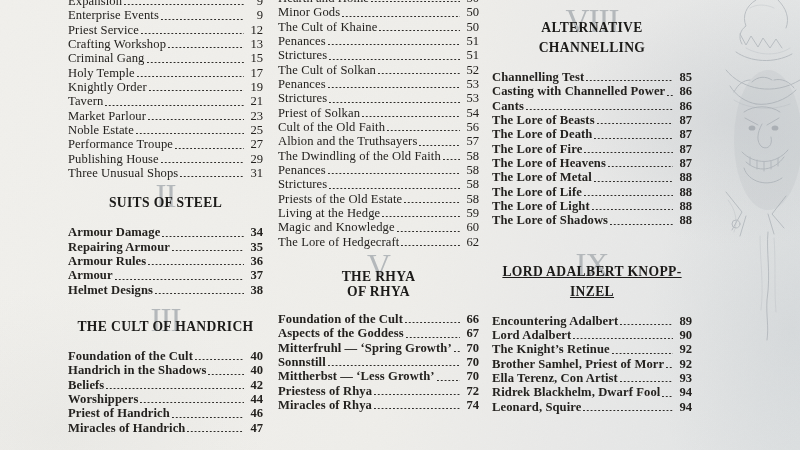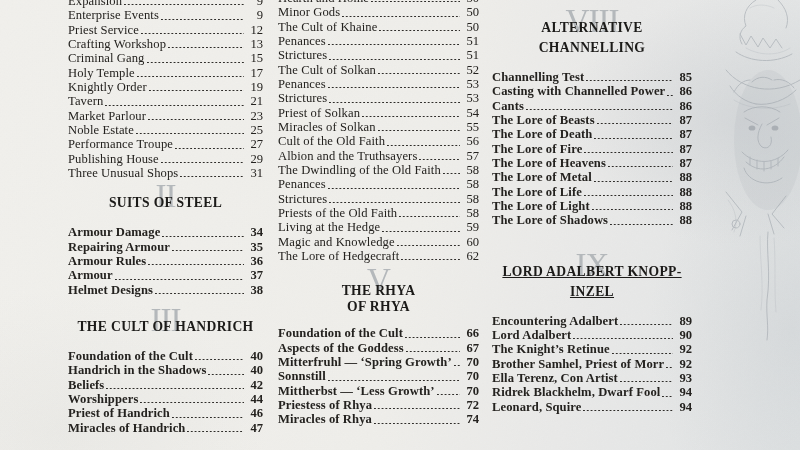--- a/index.html
+++ b/index.html
@@ -273,25 +273,20 @@
         <span class="lbl">Strictures</span>
         <span class="leader"></span>
         <span class="pg">53</span>
       </div>
       <div class="row">
         <span class="lbl">Priest of Solkan</span>
         <span class="leader"></span>
         <span class="pg">54</span>
       </div>
       <div class="row">
-        <span class="lbl">Miracles of Solkan</span>
-        <span class="leader"></span>
-        <span class="pg">55</span>
-      </div>
-      <div class="row">
         <span class="lbl">Cult of the Old Faith</span>
         <span class="leader"></span>
         <span class="pg">56</span>
       </div>
       <div class="row">
         <span class="lbl">Albion and the Truthsayers</span>
         <span class="leader"></span>
         <span class="pg">57</span>
       </div>
       <div class="row">
@@ -303,21 +298,21 @@
         <span class="lbl">Penances</span>
         <span class="leader"></span>
         <span class="pg">58</span>
       </div>
       <div class="row">
         <span class="lbl">Strictures</span>
         <span class="leader"></span>
         <span class="pg">58</span>
       </div>
       <div class="row">
-        <span class="lbl">Priests of the Old Faith</span>
+        <span class="lbl">Priests of the Old Estate</span>
         <span class="leader"></span>
         <span class="pg">58</span>
       </div>
       <div class="row">
         <span class="lbl">Living at the Hedge</span>
         <span class="leader"></span>
         <span class="pg">59</span>
       </div>
       <div class="row">
         <span class="lbl">Magic and Knowledge</span>

